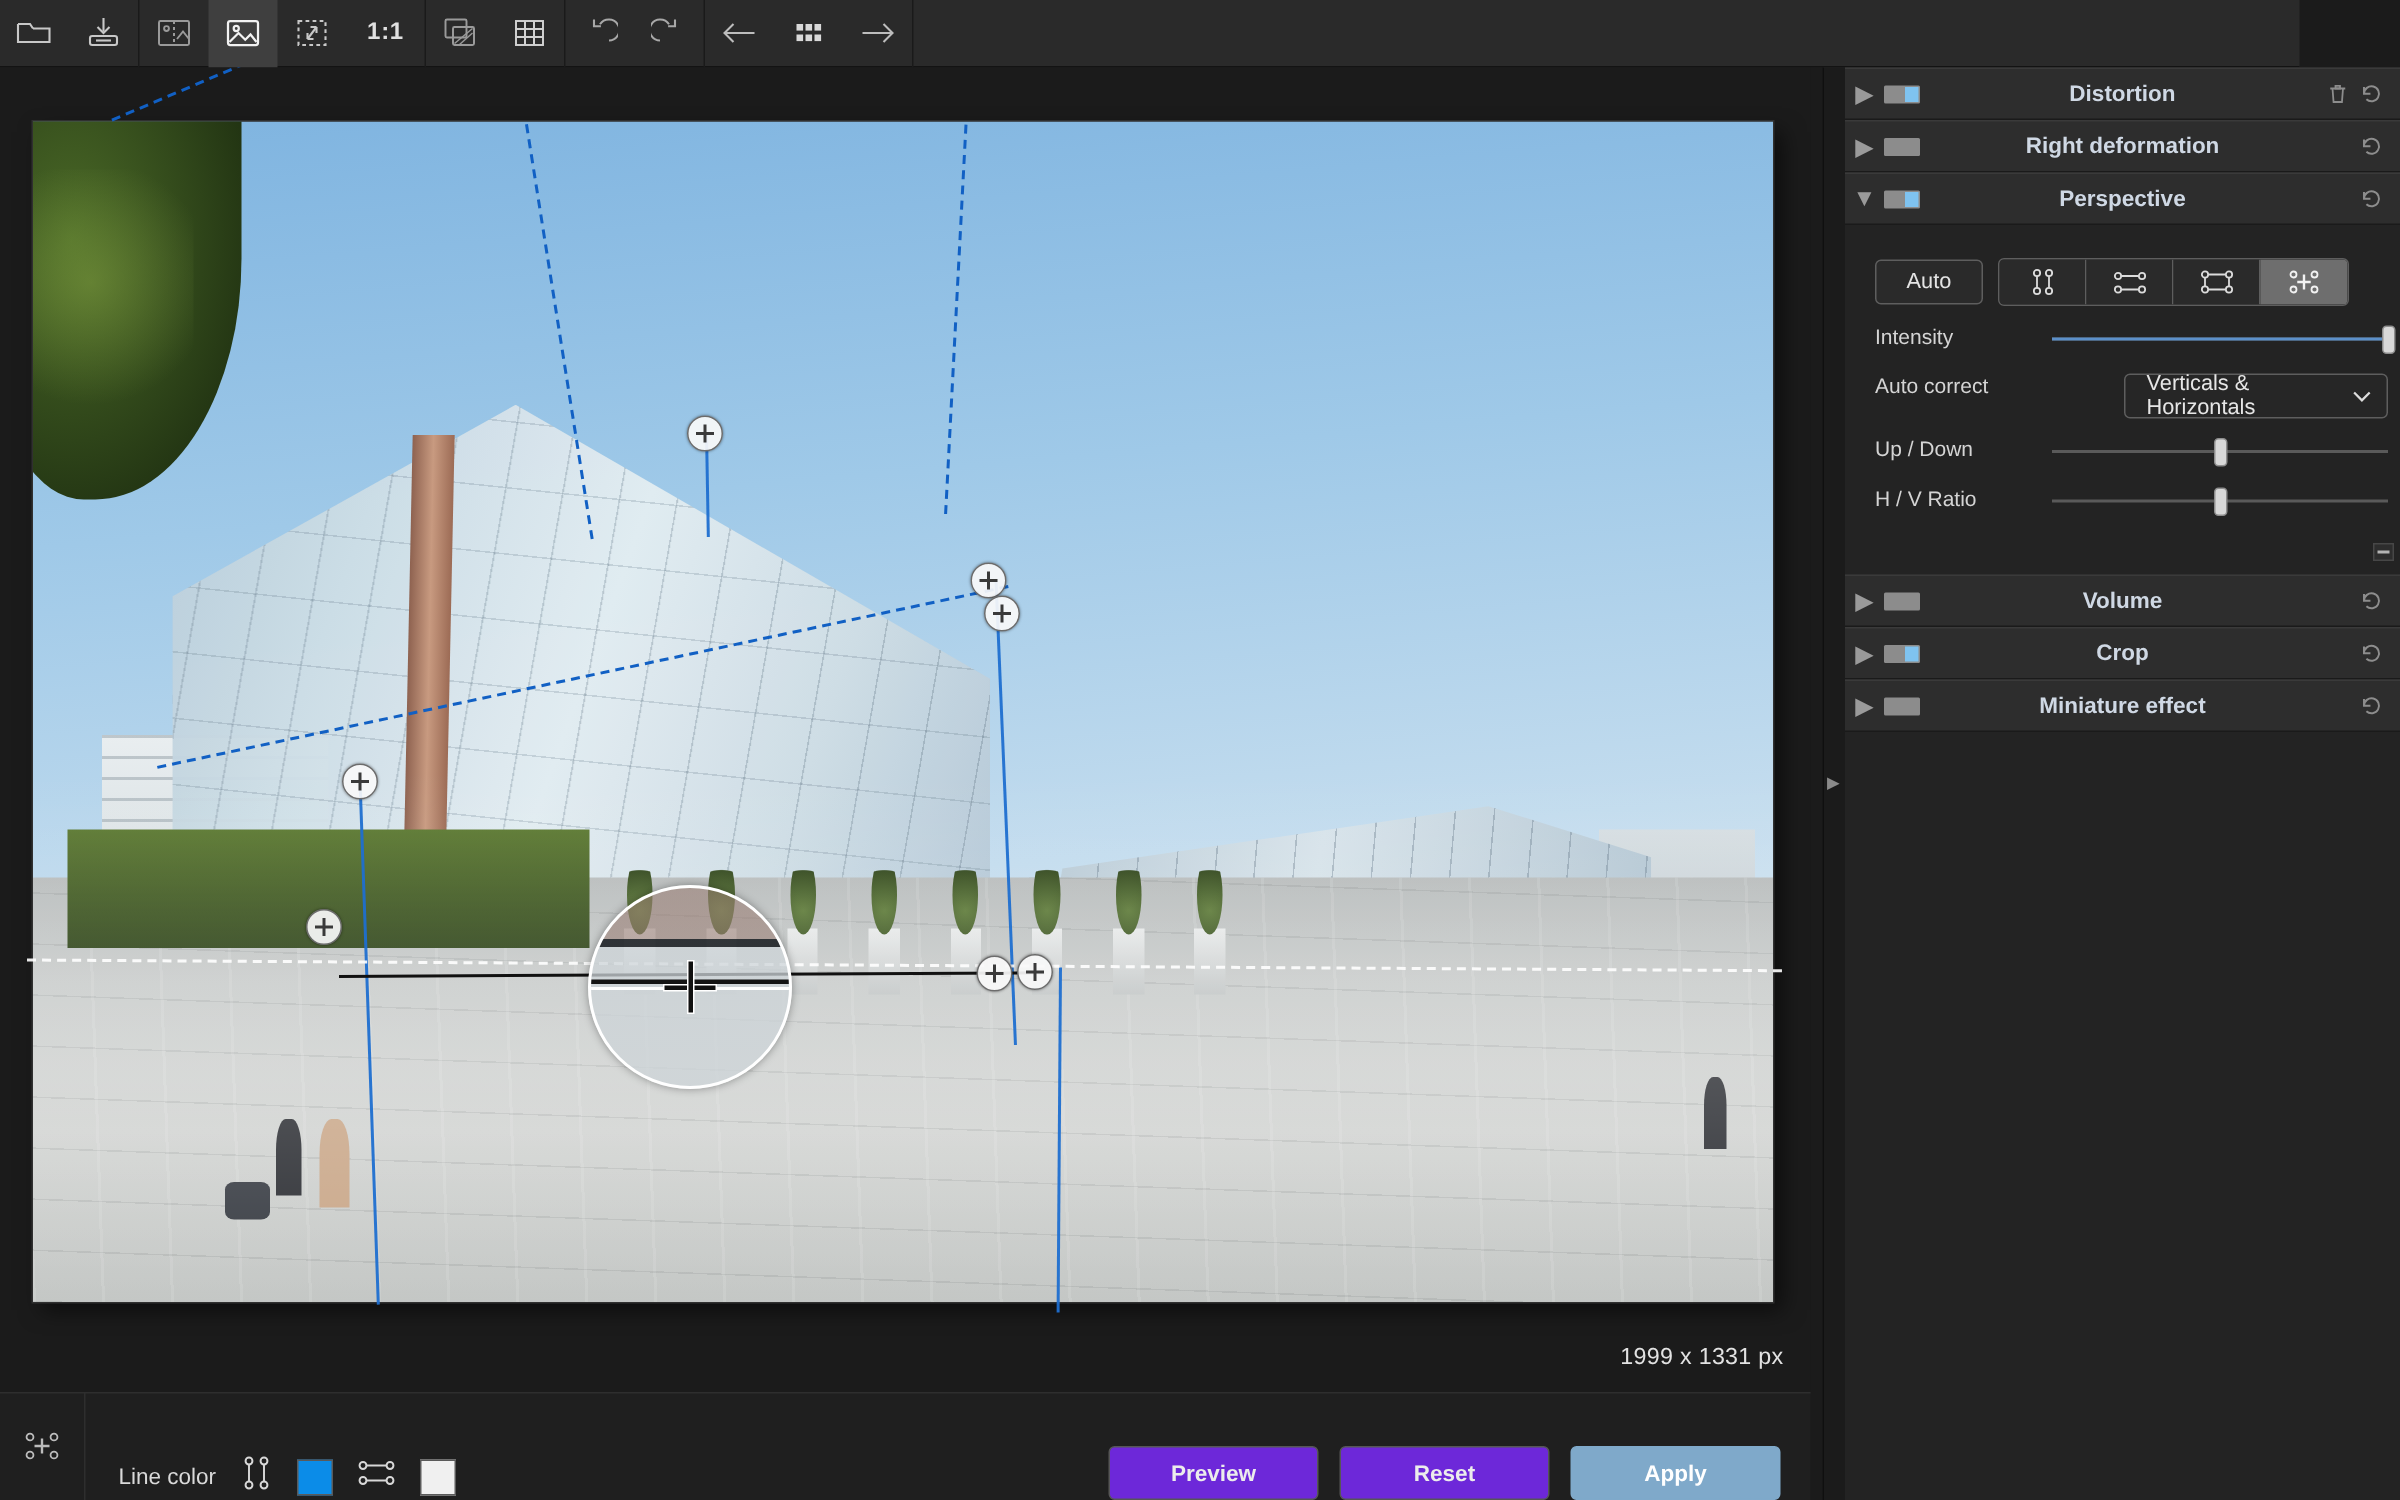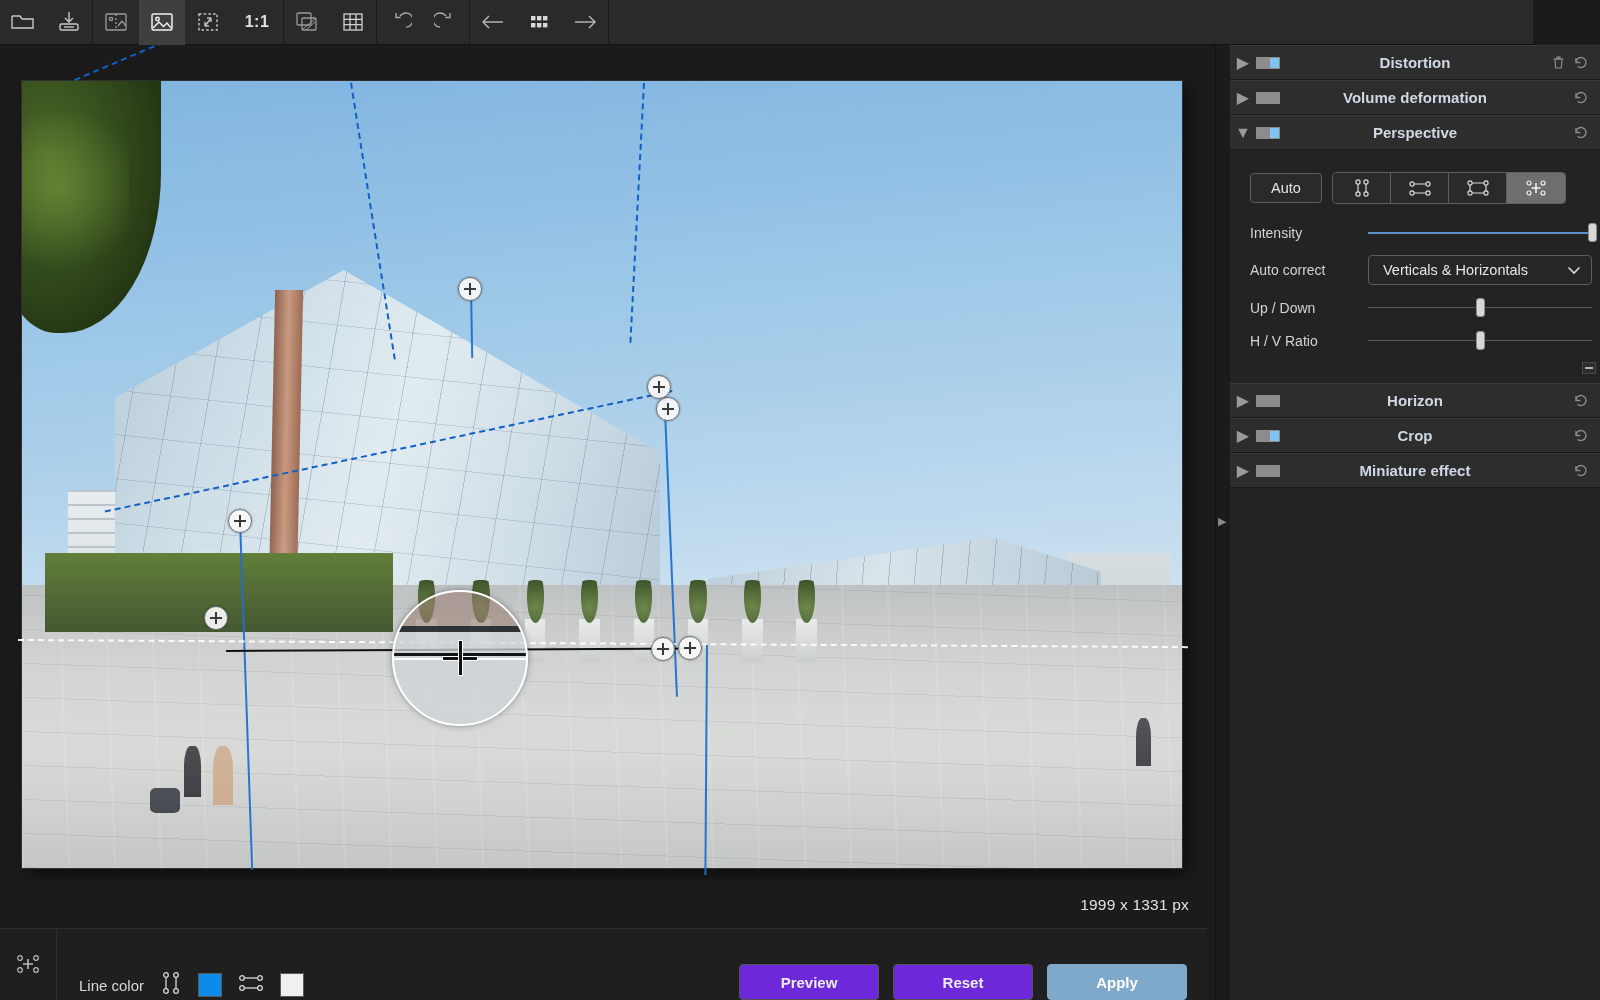--- a/index.html
+++ b/index.html
@@ -194,21 +194,21 @@
     width:24px; height:12px; background:#8c8c8c; border-radius:1px; position:relative;
   }
   .toggle.on:after{ content:""; position:absolute; right:1px; top:1px; width:9px; height:10px; background:#7fc3f0; }
   .sect-title {
     position:absolute; left:0; right:0; text-align:center; color:#cfd8e4; font-size:15px; font-weight:bold;
     pointer-events:none;
   }
   .sect-actions { margin-left:auto; display:flex; align-items:center; gap:8px; padding-right:10px; color:#8d8d8d; }
 
   .sect-body { background:#232323; padding: 14px 0 10px 0; }
-  .row { display:flex; align-items:center; height:33px; padding: 0 8px 0 20px; }
+  .row { display:flex; align-items:flex-start; height:33px; padding: 0 8px 0 20px; }
   .row .lbl { color:#d4d4d4; font-size:14px; width:118px; flex:none; }
 
   .modebar { display:flex; align-items:center; gap:10px; padding: 8px 18px 12px 20px; }
   .mode-auto {
     width:72px; height:30px; border:1px solid #5e5e5e; border-radius:4px; background:#2a2a2a;
     color:#e4e4e4; font-size:14.5px; display:flex; align-items:center; justify-content:center;
   }
   .modeset { display:flex; border:1px solid #5e5e5e; border-radius:4px; overflow:hidden; }
   .mode-btn {
     width:58px; height:30px; background:#2a2a2a; display:flex; align-items:center; justify-content:center;
@@ -220,21 +220,21 @@
   .slider { position:relative; flex:1; height:20px; display:flex; align-items:center; }
   .slider .track { position:absolute; left:0; right:0; height:1.5px; background:#5a5a5a; }
   .slider .fill { position:absolute; left:0; height:2px; background:#5b8fc9; }
   .slider .knob {
     position:absolute; width:9px; height:19px; border-radius:3px;
     background:#d8d8d8; border:1px solid #8d8d8d; margin-left:-4.5px;
   }
   .select {
     flex:1; height:30px; border:1px solid #5e5e5e; border-radius:4px; background:#262626;
     display:flex; align-items:center; justify-content:space-between; padding:0 10px 0 14px;
-    color:#e6e6e6; font-size:14.5px;
+    color:#e6e6e6; font-size:14.5px;margin-left:48px;
   }
   .collapse-tab {
     position:absolute; right:4px; bottom:-1px; width:14px; height:12px;
     background:#2d2d2d; border:1px solid #474747; display:flex; align-items:center; justify-content:center;
   }
   .collapse-tab i { display:block; width:8px; height:1.5px; background:#b4b4b4; }
   .panel-grip {
     position:absolute; left:2px; top:470px; color:#8a8a8a; font-size:11px;
   }
 </style>
@@ -473,21 +473,21 @@
           <svg width="16" height="14" viewBox="0 0 16 14" fill="none" stroke="#8d8d8d" stroke-width="1.3">
             <path d="M2 6.5a5 5 0 1 1 1.6 3.7"></path>
               <path d="M2 2v4.5h4.3"></path>
           </svg>
         </div>
       </div>
 
       <div class="sect-head">
         <div class="caret">▶</div>
         <div class="toggle"></div>
-        <div class="sect-title">Volume deformation</div>
+        <div class="sect-title">Right deformation</div>
         <div class="sect-actions">
           <svg width="16" height="14" viewBox="0 0 16 14" fill="none" stroke="#8d8d8d" stroke-width="1.3">
             <path d="M2 6.5a5 5 0 1 1 1.6 3.7"></path>
               <path d="M2 2v4.5h4.3"></path>
           </svg>
         </div>
       </div>
 
       <div class="sect-head">
         <div class="caret">▼</div>
@@ -585,21 +585,21 @@
         <div style="position:relative; height:16px;">
           <div class="collapse-tab">
               <i></i>
             </div>
         </div>
       </div>
 
       <div class="sect-head">
         <div class="caret">▶</div>
         <div class="toggle"></div>
-        <div class="sect-title">Horizon</div>
+        <div class="sect-title">Volume</div>
         <div class="sect-actions">
           <svg width="16" height="14" viewBox="0 0 16 14" fill="none" stroke="#8d8d8d" stroke-width="1.3">
             <path d="M2 6.5a5 5 0 1 1 1.6 3.7"></path>
               <path d="M2 2v4.5h4.3"></path>
           </svg>
         </div>
       </div>
 
       <div class="sect-head">
         <div class="caret">▶</div>

